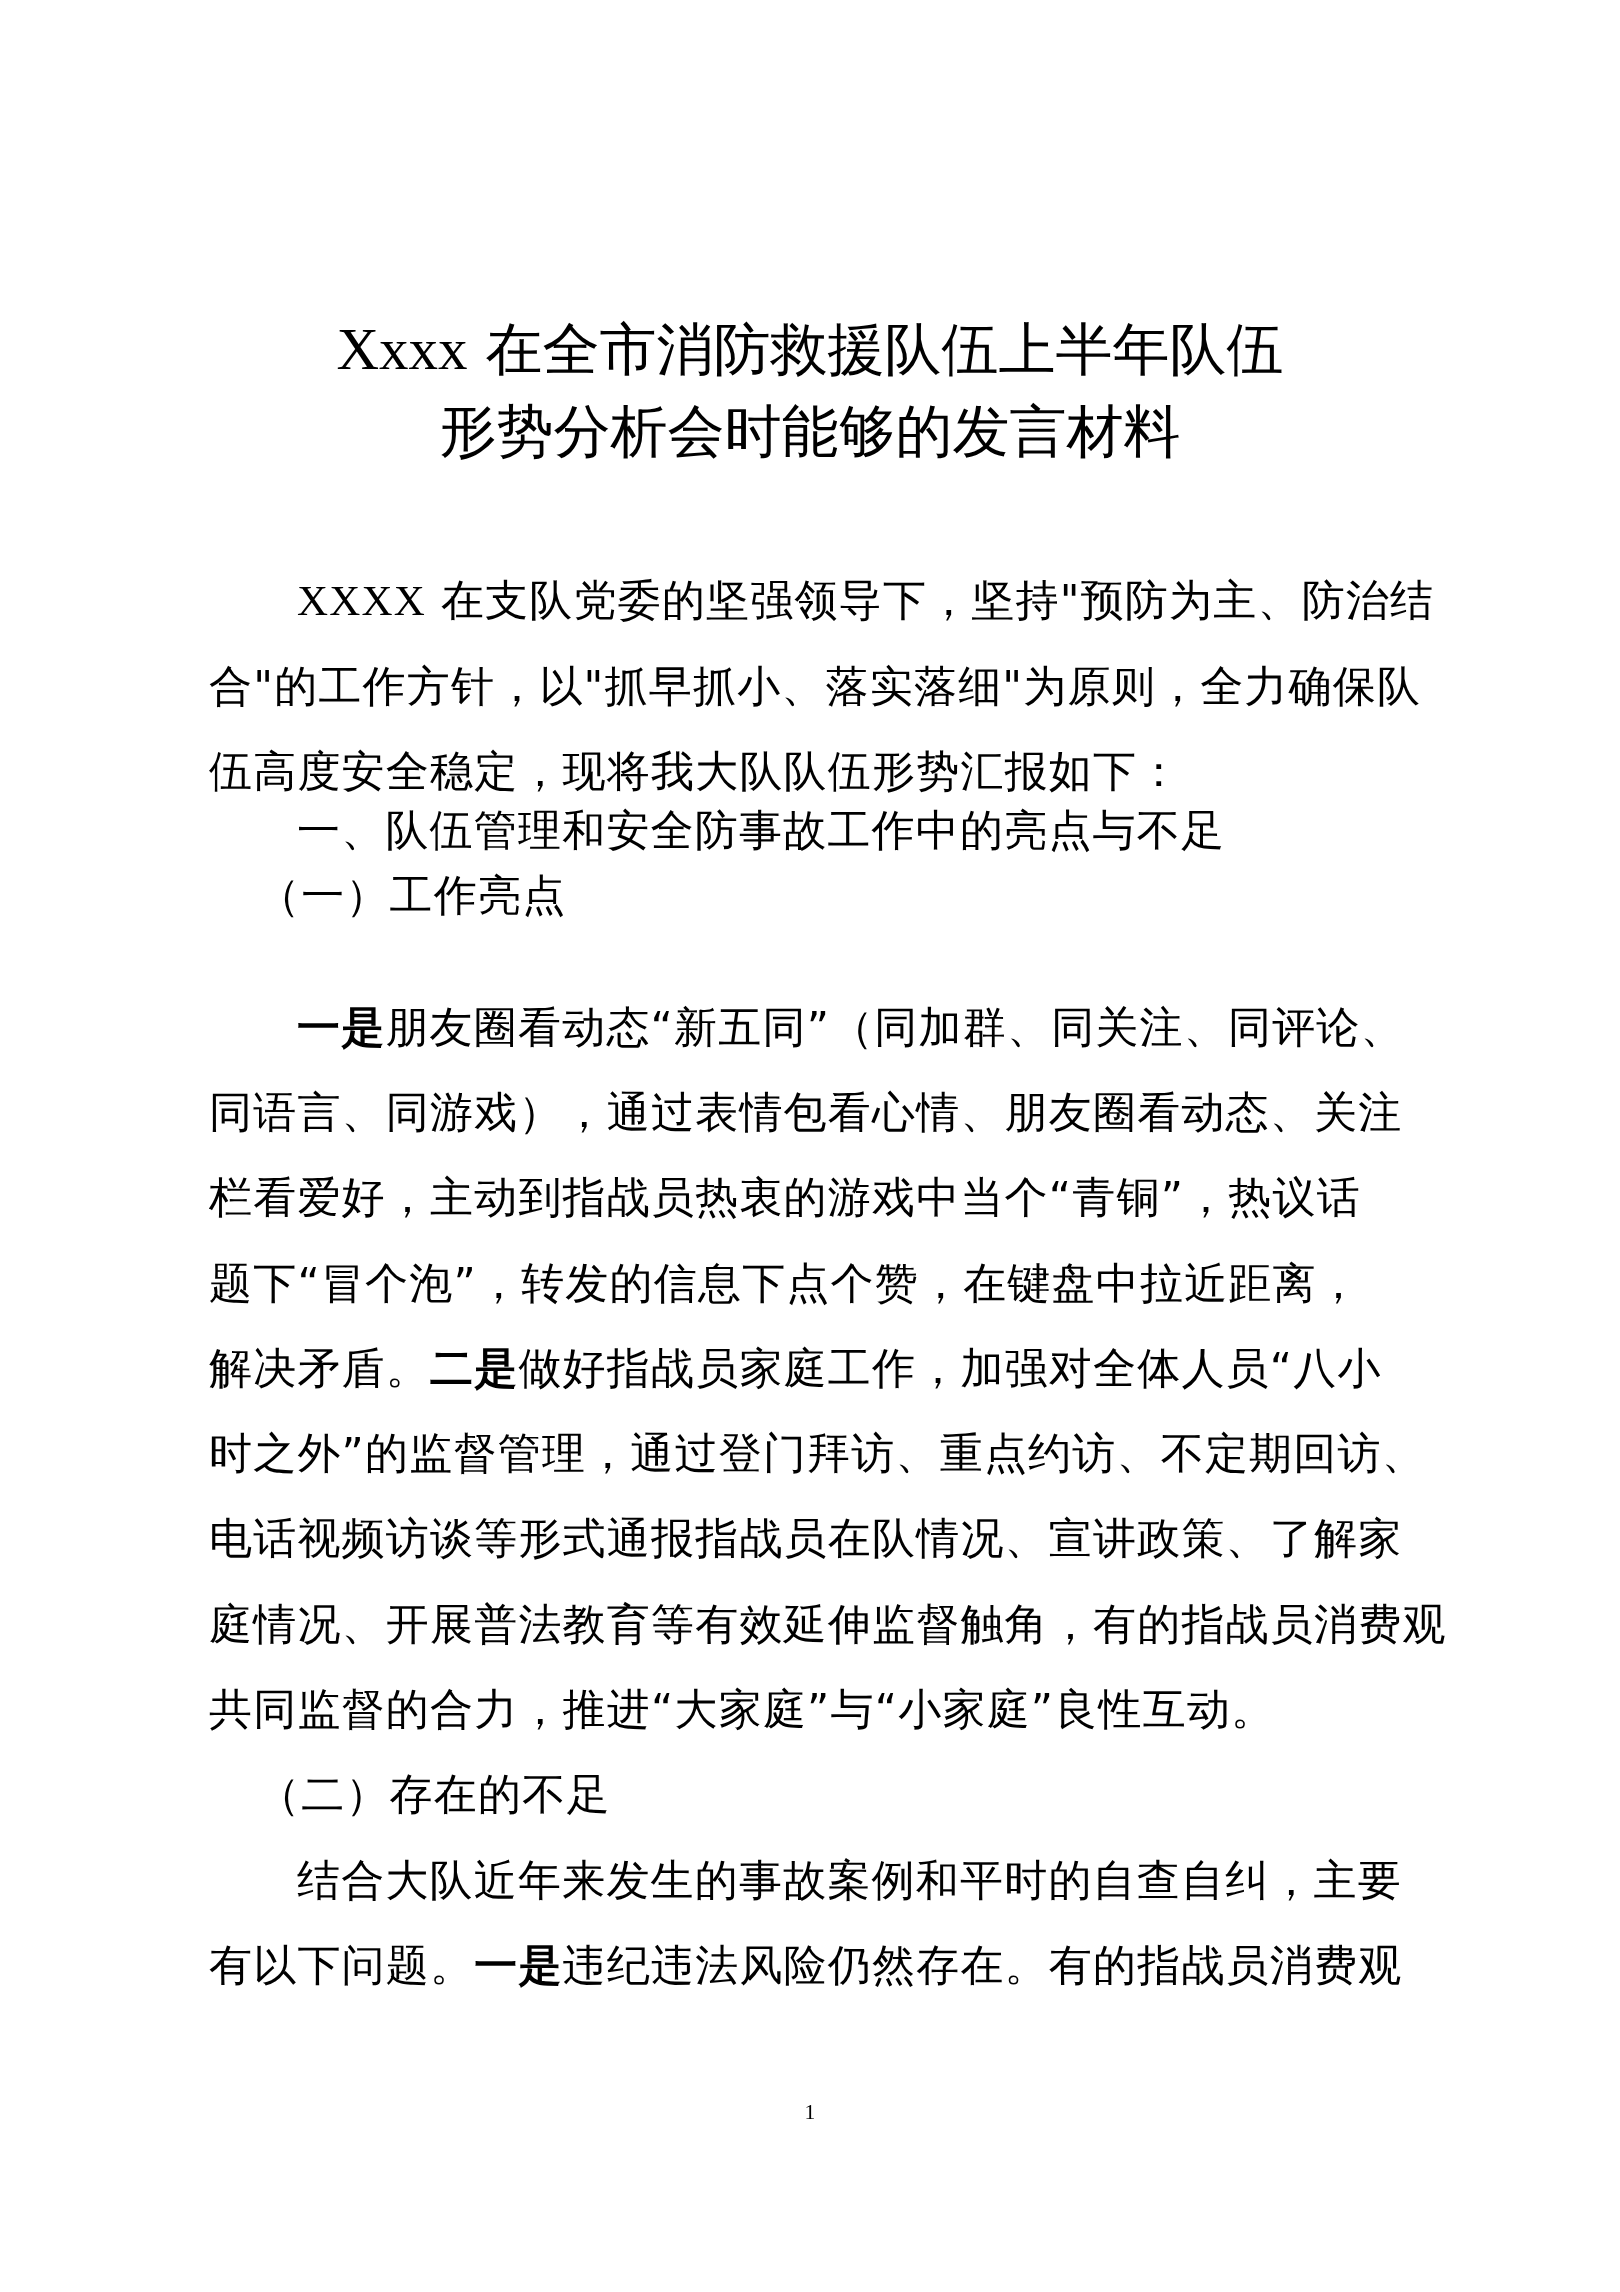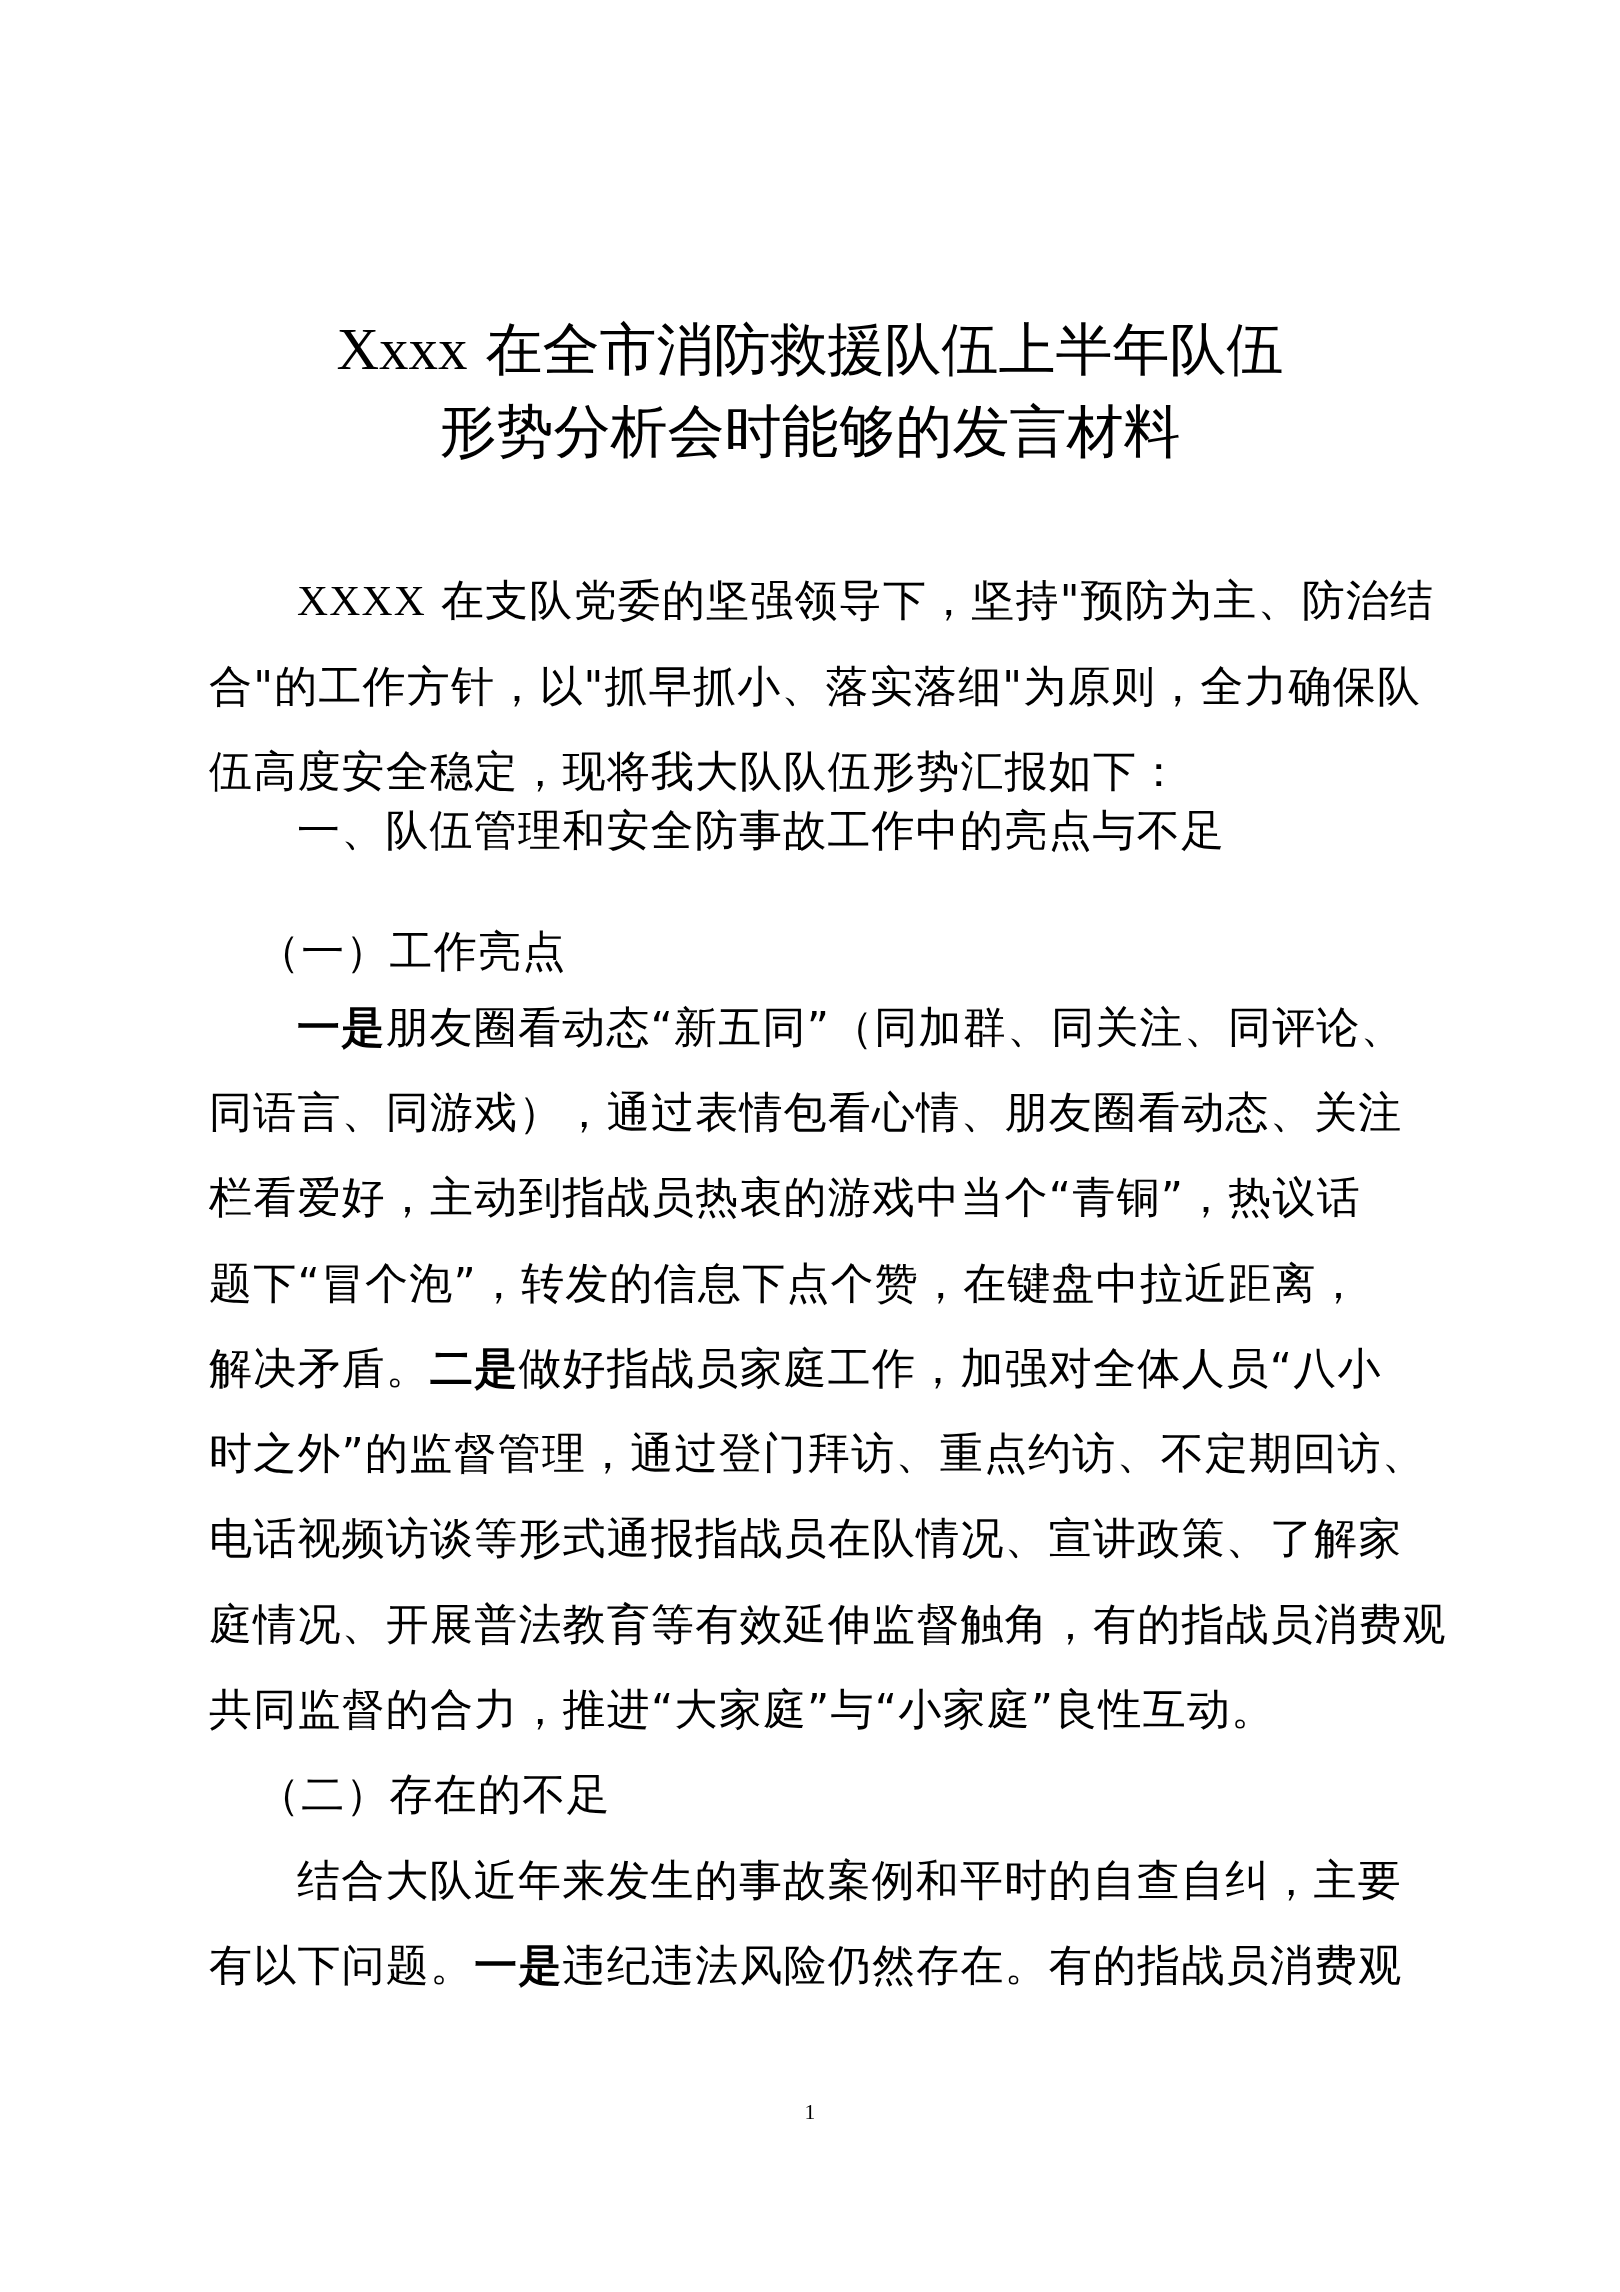--- a/index.html
+++ b/index.html
@@ -78,21 +78,21 @@
 
   <div class="line indent" style="top:571px;">
     <span class="latin">XXXX</span>
     <span>在支队党委的坚强领导下，坚持"预防为主、防治结</span>
   </div>
   <div class="line" style="top:657px;">合"的工作方针，以"抓早抓小、落实落细"为原则，全力确保队</div>
   <div class="line" style="top:742px;">伍高度安全稳定，现将我大队队伍形势汇报如下：</div>
 
   <div class="line indent" style="top:801px;">一、队伍管理和安全防事故工作中的亮点与不足</div>
 
-  <div class="line" style="top:922px; left:257px;">（一）工作亮点</div>
+  <div class="line" style="top:866px; left:257px;">（一）工作亮点</div>
 
   <div class="line indent" style="top:998px;">
     <span class="bold">一是</span><span>朋友圈看动态“新五同”（同加群、同关注、同评论、</span>
   </div>
   <div class="line" style="top:1083px;">同语言、同游戏），通过表情包看心情、朋友圈看动态、关注</div>
   <div class="line" style="top:1168px;">栏看爱好，主动到指战员热衷的游戏中当个“青铜”，热议话</div>
   <div class="line" style="top:1254px;">题下“冒个泡”，转发的信息下点个赞，在键盘中拉近距离，</div>
   <div class="line" style="top:1339px;">
     <span>解决矛盾。</span><span class="bold">二是</span><span>做好指战员家庭工作，加强对全体人员“八小</span>
   </div>

